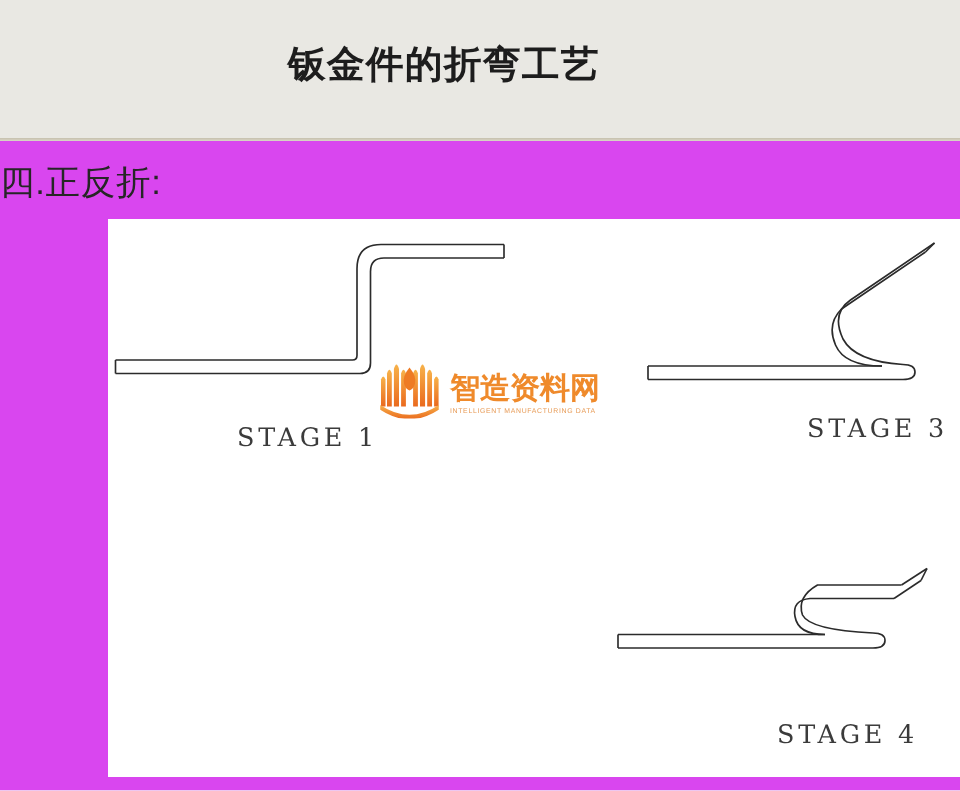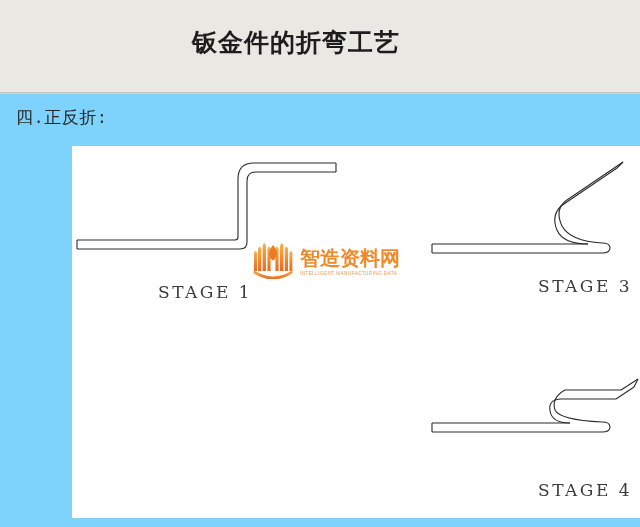--- a/index.html
+++ b/index.html
@@ -11,21 +11,21 @@
     height: 527px;
     background: #e9e8e3;
     font-family: "Liberation Sans", sans-serif;
     overflow: hidden;
     position: relative;
   }
   .page {
     position: relative;
     width: 640px;
     height: 527px;
-    background: #7dd3fc;
+    background: #d946ef;
   }
   .header {
     position: absolute;
     left: 0;
     top: 0;
     width: 640px;
     height: 93px;
     background: #e9e8e3;
   }
   .page-title {
@@ -47,24 +47,24 @@
     left: 0;
     top: 92px;
     width: 640px;
     height: 2px;
     background: #d6d2c2;
     border-top: 1px solid #c9c4b2;
     box-sizing: border-box;
   }
   .section-heading {
     position: absolute;
-    left: 16px;
+    left: 0;
     top: 106px;
-    font-family: Liberation Mono, monospace;
-    font-size: 17px;
+    font-family: Liberation Sans, sans-serif;
+    font-size: 23px;
     color: #262626;
     letter-spacing: 0.5px;
   }
   .figure-panel {
     position: absolute;
     left: 72px;
     top: 146px;
     width: 568px;
     height: 372px;
     background: #ffffff;
@@ -77,21 +77,21 @@
     position: absolute;
     font-family: "DejaVu Serif", serif;
     font-size: 17px;
     letter-spacing: 2.5px;
     color: #3b3b3b;
     white-space: nowrap;
   }
   .stage-1 { left: 0px;   top: 0px;   width: 290px; height: 186px; }
   .stage-3 { left: 348px; top: 0px;   width: 220px; height: 186px; }
   .stage-2 { left: 0px;   top: 186px; width: 290px; height: 186px; }
-  .stage-4 { left: 348px; top: 186px; width: 220px; height: 186px; }
+  .stage-4 { left: 328px; top: 186px; width: 220px; height: 186px; }
 
   .lbl-1 { left: 86px;  top: 136px; }
   .lbl-3 { left: 118px; top: 130px; }
   .lbl-2 { left: 100px; top: 148px; }
   .lbl-4 { left: 118px; top: 148px; }
 
   svg.dwg { display: block; position: absolute; left: 0; top: 0; }
 
   .watermark {
     position: absolute;

